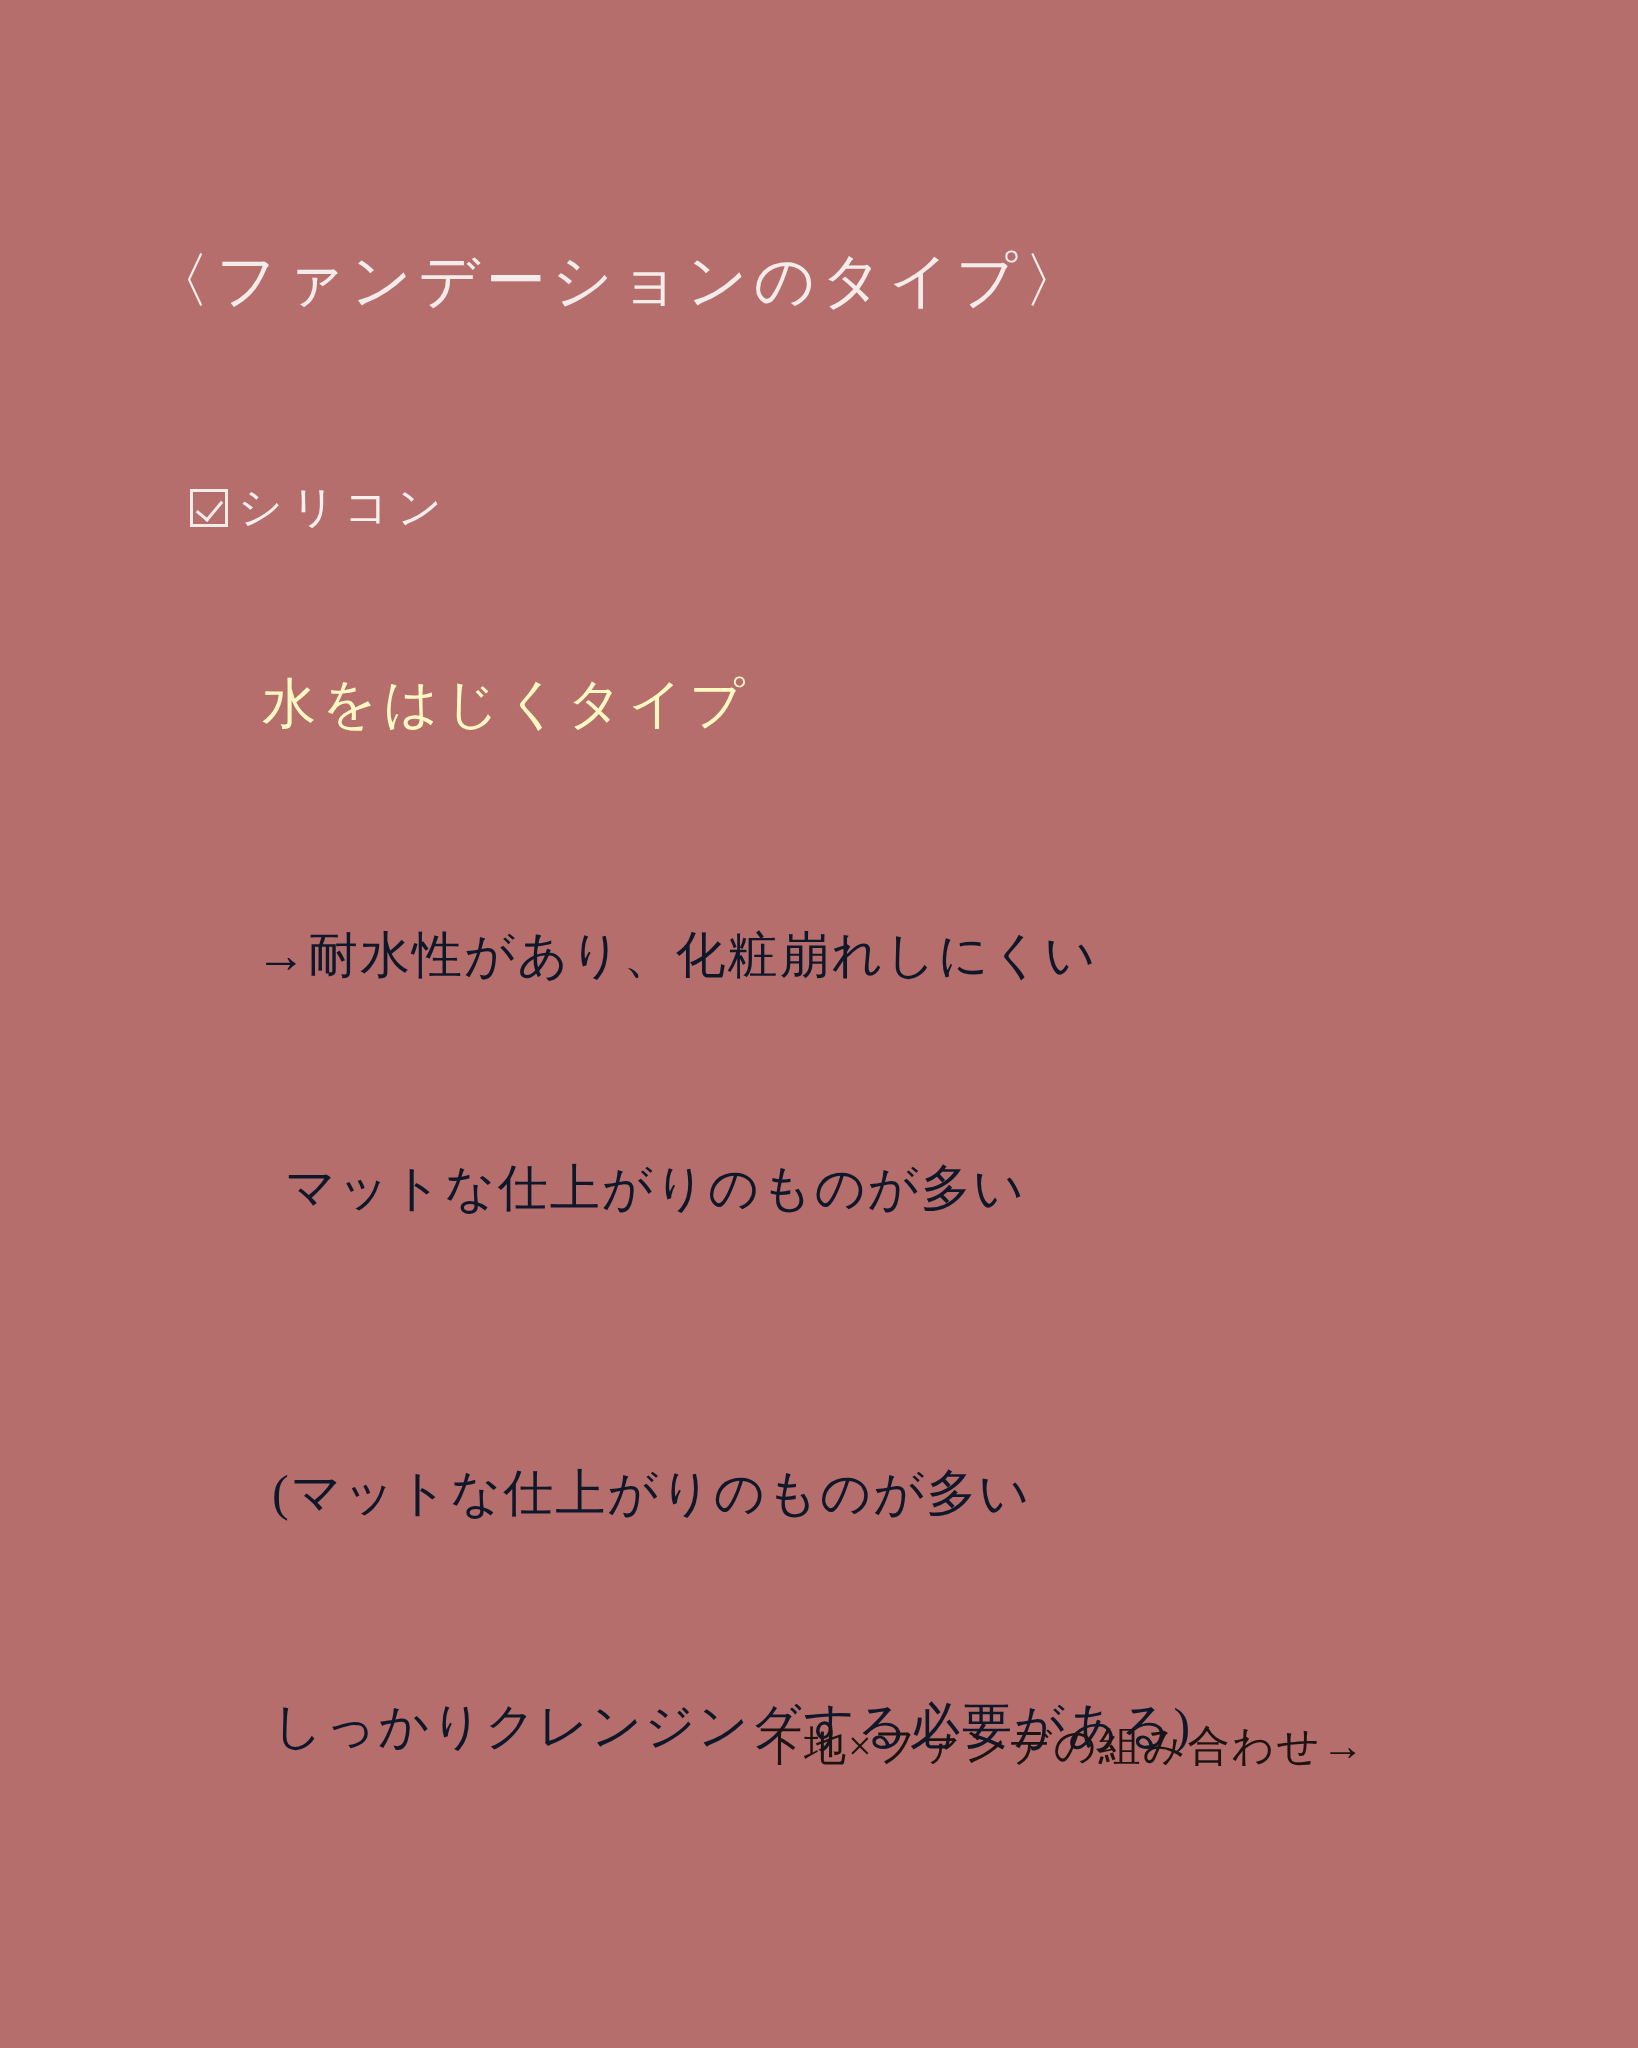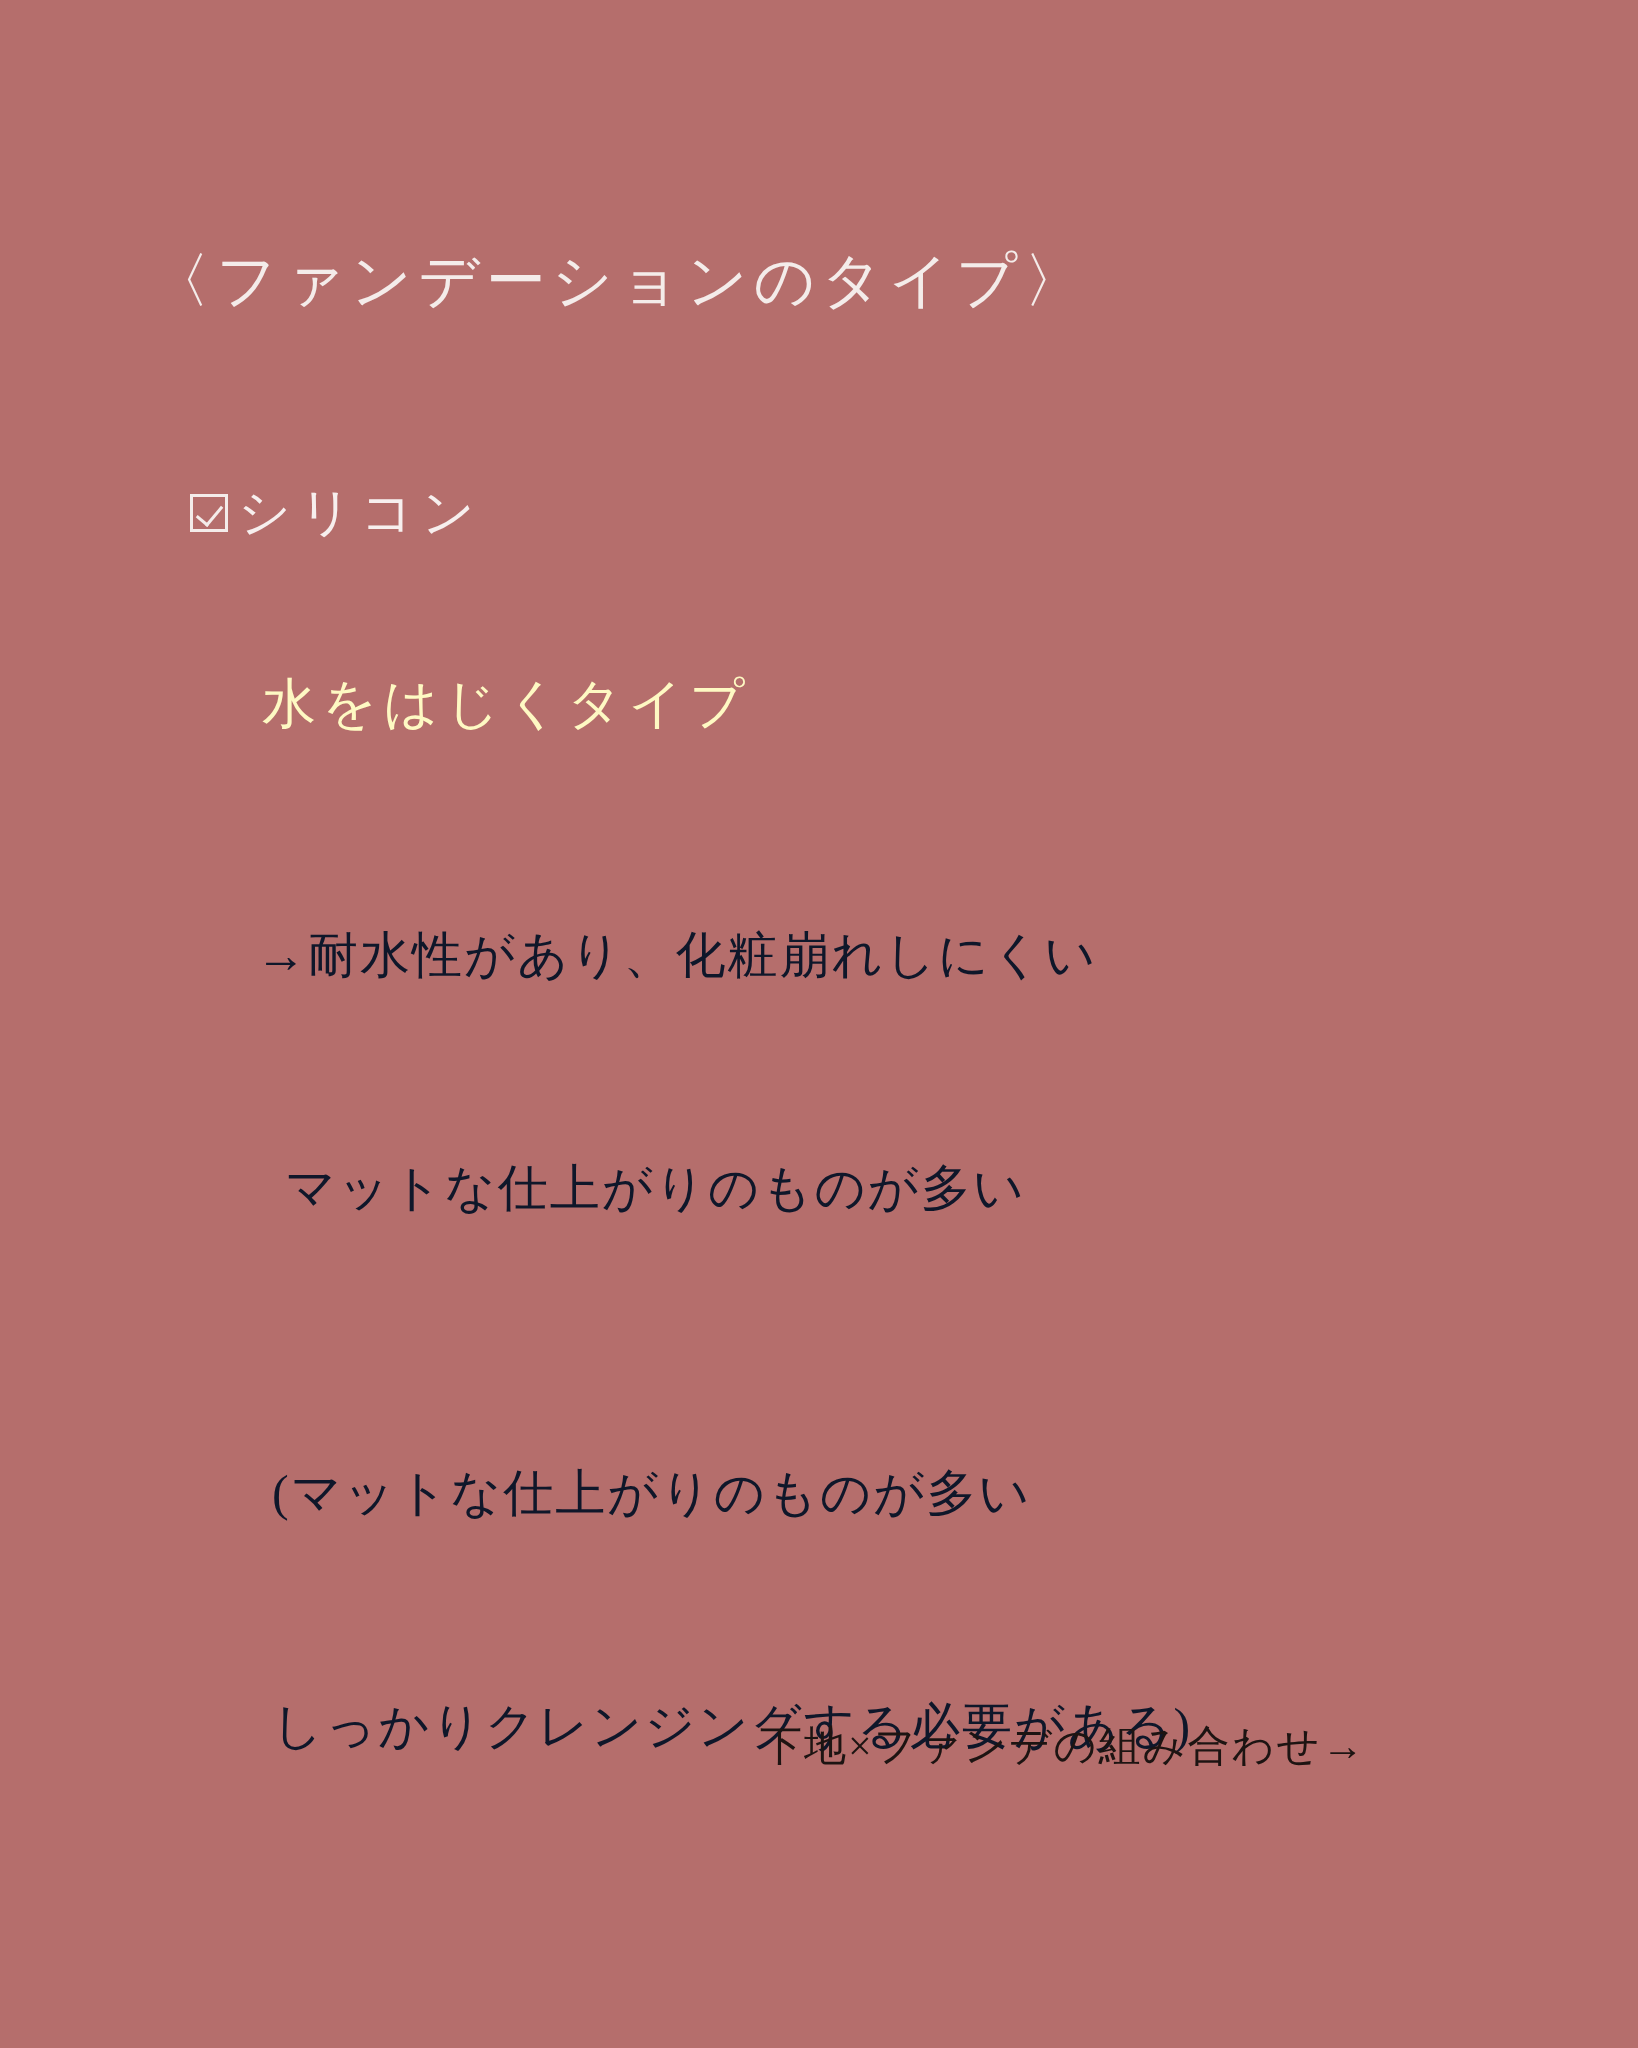--- a/index.html
+++ b/index.html
@@ -51,21 +51,21 @@
     position: absolute;
     left: 9px;
     top: 3px;
     width: 12px;
     height: 22px;
     border-right: 3px solid #f4ecea;
     border-bottom: 3px solid #f4ecea;
     transform: rotate(40deg);
   }
   .check-label {
-    font-size: 52px;
+    font-size: 44px;
     color: #f7efee;
     letter-spacing: 8px;
     white-space: nowrap;
   }
   .subhead {
     position: absolute;
     left: 262px;
     top: 620px;
     font-size: 54px;
     color: #fef9c3;

